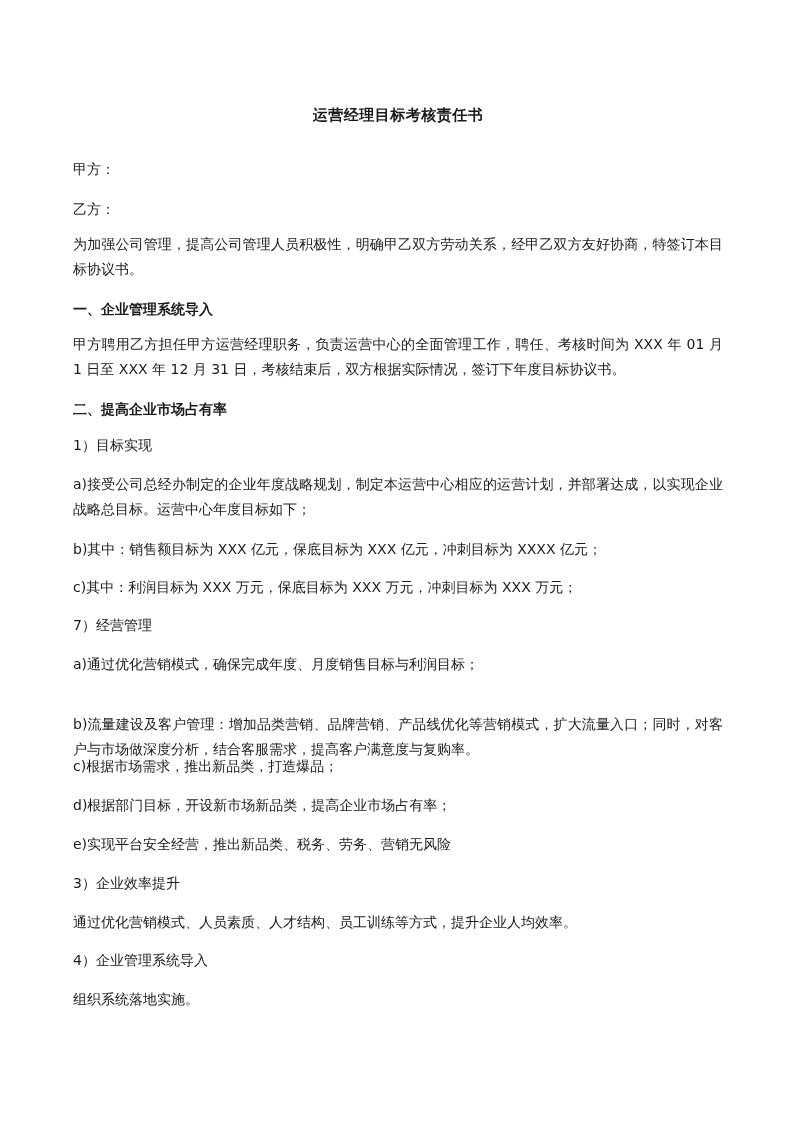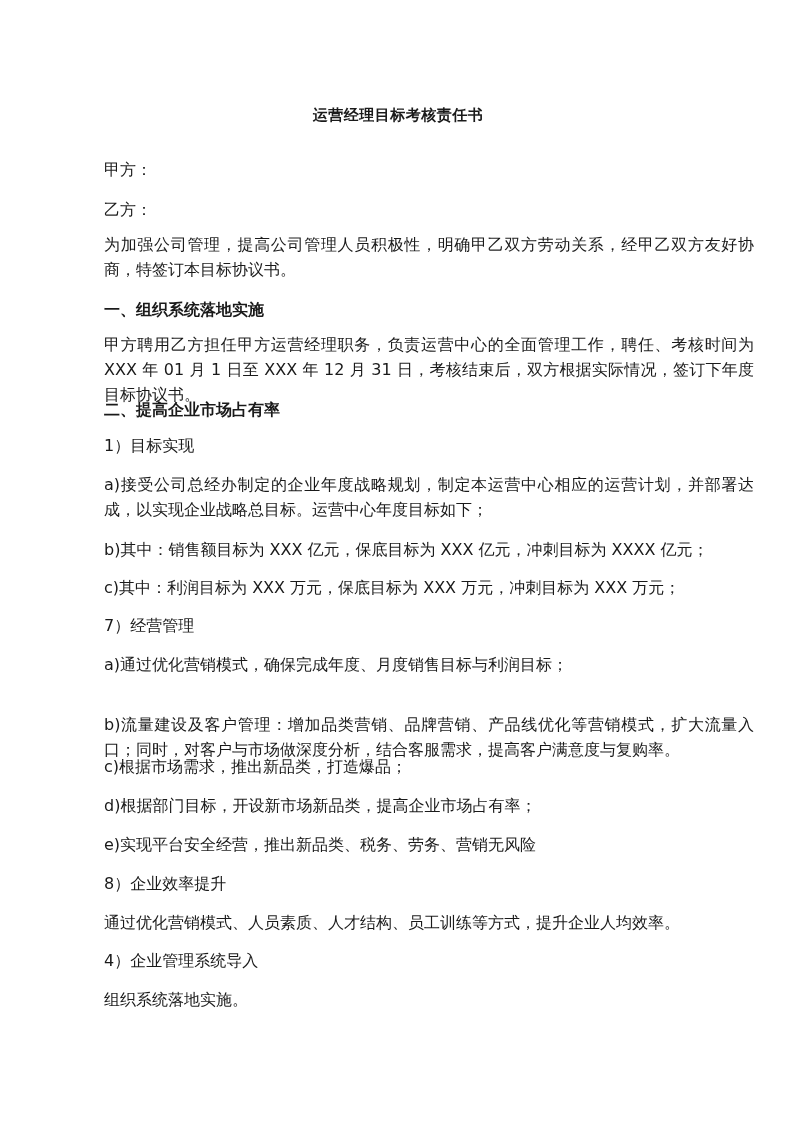--- a/index.html
+++ b/index.html
@@ -1,49 +1,49 @@
 <!DOCTYPE html>
 <html><head>
 <meta charset="utf-8">
 <style>
   html, body { margin: 0; padding: 0; background: #ffffff; }
   body { width: 793px; height: 1122px; position: relative; overflow: hidden;
          font-family: "DejaVu Sans", "Liberation Sans", sans-serif; color: #1a1a1a; }
   .page { position: absolute; left: 73px; top: 0; width: 650px; }
   .title { position: absolute; left: 0; width: 650px; top: 106px; text-align: center;
            font-size: 15px; font-weight: bold; letter-spacing: 0.5px; }
-  .p { position: absolute; left: 0; width: 650px; font-size: 16px; line-height: 25px;
-       text-align: justify; margin-left: 31px; }
+  .p { position: absolute; left: 0; width: 650px; font-size: 14px; line-height: 25px;
+       text-align: justify; }
   .h { font-weight: bold; }
 </style>
 </head>
 <body>
 
 <div class="page">
   <div class="title">运营经理目标考核责任书</div>
 
   <div class="p" style="top:157px">甲方：</div>
   <div class="p" style="top:197px">乙方：</div>
   <div class="p" style="top:232px">为加强公司管理，提高公司管理人员积极性，明确甲乙双方劳动关系，经甲乙双方友好协商，特签订本目标协议书。</div>
 
-  <div class="p h" style="top:297px">一、组织系统落地实施</div>
+  <div class="p h" style="top:297px">一、企业管理系统导入</div>
   <div class="p" style="top:332px">甲方聘用乙方担任甲方运营经理职务，负责运营中心的全面管理工作，聘任、考核时间为 XXX 年 01 月  1  日至 XXX 年 12 月 31 日，考核结束后，双方根据实际情况，签订下年度目标协议书。</div>
 
   <div class="p h" style="top:397px">二、提高企业市场占有率</div>
 
   <div class="p" style="top:433px">1）目标实现</div>
   <div class="p" style="top:472px">a)接受公司总经办制定的企业年度战略规划，制定本运营中心相应的运营计划，并部署达成，以实现企业战略总目标。运营中心年度目标如下；</div>
   <div class="p" style="top:537px">b)其中：销售额目标为 XXX 亿元，保底目标为 XXX 亿元，冲刺目标为 XXXX 亿元；</div>
   <div class="p" style="top:575px">c)其中：利润目标为 XXX 万元，保底目标为 XXX 万元，冲刺目标为 XXX 万元；</div>
 
   <div class="p" style="top:613px">7）经营管理</div>
   <div class="p" style="top:652px">a)通过优化营销模式，确保完成年度、月度销售目标与利润目标；</div>
   <div class="p" style="top:712px">b)流量建设及客户管理：增加品类营销、品牌营销、产品线优化等营销模式，扩大流量入口；同时，对客户与市场做深度分析，结合客服需求，提高客户满意度与复购率。</div>
   <div class="p" style="top:754px">c)根据市场需求，推出新品类，打造爆品；</div>
   <div class="p" style="top:793px">d)根据部门目标，开设新市场新品类，提高企业市场占有率；</div>
   <div class="p" style="top:832px">e)实现平台安全经营，推出新品类、税务、劳务、营销无风险</div>
 
-  <div class="p" style="top:871px">8）企业效率提升</div>
+  <div class="p" style="top:871px">3）企业效率提升</div>
   <div class="p" style="top:910px">通过优化营销模式、人员素质、人才结构、员工训练等方式，提升企业人均效率。</div>
 
   <div class="p" style="top:948px">4）企业管理系统导入</div>
   <div class="p" style="top:987px">组织系统落地实施。</div>
 </div>
 
 </body></html>

